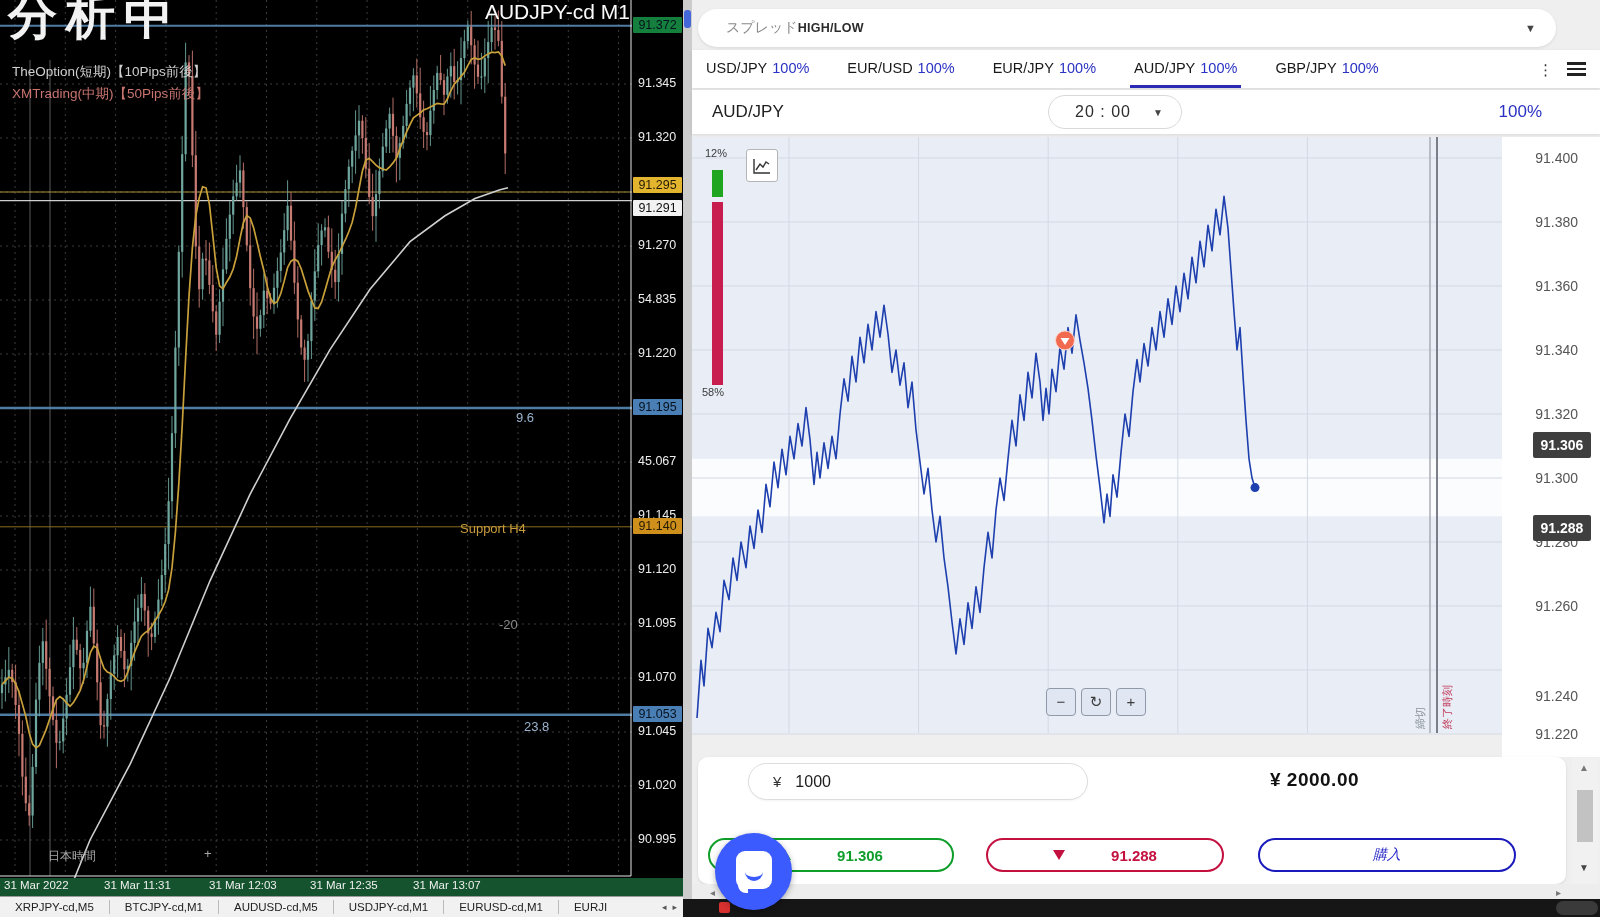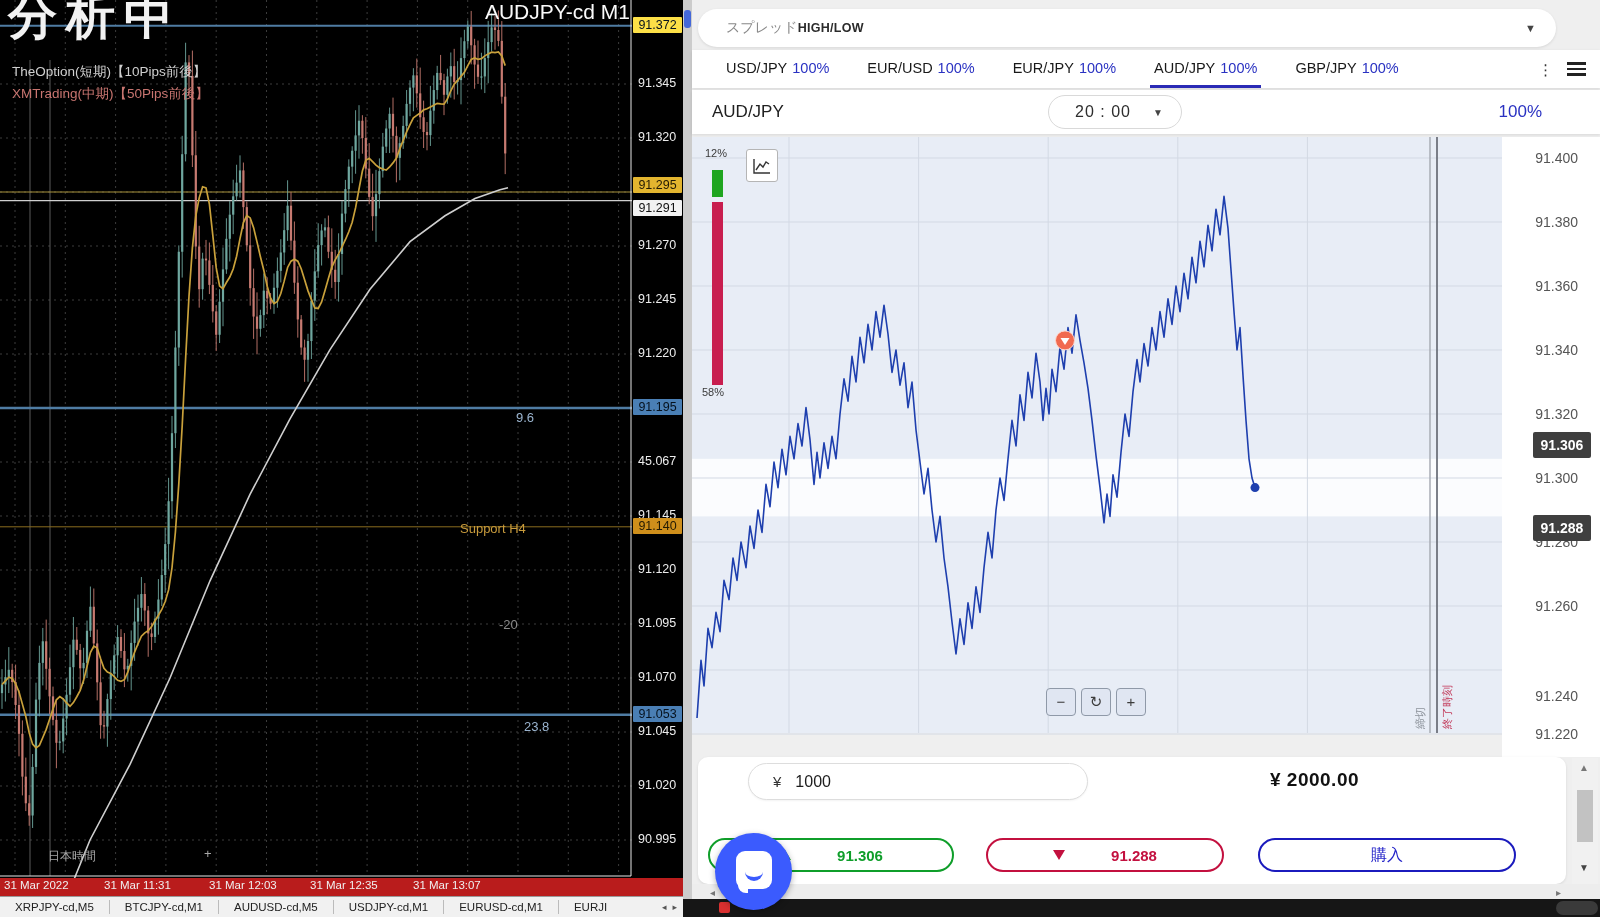--- a/index.html
+++ b/index.html
@@ -11,41 +11,41 @@
   .left-panel{left:0;top:0;width:683px;height:917px;background:#000;}
   .lp-chart{left:0;top:0;}
   .watermark{left:8px;top:-16px;font-size:49px;font-weight:700;color:#f2f2f2;letter-spacing:9px;white-space:nowrap;}
   .lp-title{right:53px;top:0px;font-size:21px;color:#fafafa;font-weight:500;white-space:nowrap;}
   .lp-note1{left:12px;top:63px;font-size:13.5px;color:#cfcfcf;white-space:nowrap;}
   .lp-note2{left:12px;top:85px;font-size:13.5px;color:#c87570;white-space:nowrap;}
   .lp-gutter{left:632px;top:0;width:51px;height:878px;background:#000;}
   .lp-tick{position:absolute;left:6px;font-size:12.5px;color:#ececec;white-space:nowrap;}
   .lp-badge{position:absolute;left:1px;width:49px;text-align:center;font-size:12.5px;padding:1px 0;border-radius:1px;white-space:nowrap;}
   .lp-float{position:absolute;font-size:13px;white-space:nowrap;}
-  .lp-dates{left:0;top:878px;width:683px;height:18px;background:#b91c1c;}
+  .lp-dates{left:0;top:878px;width:683px;height:18px;background:#14532d;}
   .lp-date{position:absolute;top:1px;font-size:11.5px;color:#f0f0f0;white-space:nowrap;}
   .lp-tz{left:48px;top:848px;font-size:12px;color:#a8a8a8;}
   .lp-plus{left:204px;top:846px;font-size:13px;color:#a8a8a8;}
   .lp-tabs{left:0;top:896px;width:683px;height:21px;background:#f1f1f1;border-top:1px solid #9a9a9a;display:flex;align-items:center;}
   .lp-tab{font-size:11.5px;color:#222;padding:0 15px;white-space:nowrap;}
   .lp-tab-sep{width:1px;height:14px;background:#bbb;}
   .lp-tab-arrows{margin-left:auto;display:flex;gap:6px;padding-right:6px;font-size:9px;color:#555;}
 
   
   .divider{left:683px;top:0;width:9px;height:917px;background:#cccccc;}
   .divider-chip{left:684px;top:10px;width:7px;height:18px;background:#4468d9;border-radius:3px;}
 
   
   .right-panel{left:692px;top:0;width:908px;height:917px;background:#efefef;}
   .card{background:#fff;box-shadow:0 1px 3px rgba(0,0,0,.10);}
   .spread-card{left:698px;top:9px;width:858px;height:38px;border-radius:19px;display:flex;align-items:center;padding:0 20px 0 28px;}
   .spread-prefix{font-size:14px;color:#8a8a8a;}
   .spread-label{font-size:12.5px;color:#2b2b2b;font-weight:700;letter-spacing:.3px;}
   .spread-caret{margin-left:auto;font-size:11px;color:#444;}
-  .tabs-card{left:692px;top:50px;width:908px;height:38px;display:flex;align-items:stretch;padding-left:30px;}
+  .tabs-card{left:692px;top:50px;width:908px;height:38px;display:flex;align-items:stretch;padding-left:10px;}
   .ro-tab{display:flex;align-items:center;gap:5px;padding:0 4px;margin-right:30px;border-bottom:3px solid transparent;cursor:pointer;}
   .ro-tab .pair{font-size:14.5px;color:#191919;}
   .ro-tab .pct{font-size:14.5px;color:#2a32c2;}
   .ro-tab.active{border-bottom-color:#2a2ab5;}
   .tab-icons{margin-left:auto;display:flex;align-items:center;gap:14px;padding-right:14px;}
   .kebab{font-size:15px;color:#333;letter-spacing:0;line-height:5px;}
   .hamburger span{display:block;width:19px;height:2.6px;background:#222;margin:3px 0;}
   .asset-row{left:692px;top:90px;width:908px;height:44px;background:#fff;display:flex;align-items:center;}
   .asset-pair{font-size:17px;color:#202020;margin-left:20px;}
   .time-pill{position:absolute;left:356px;top:5px;width:134px;height:34px;border:1px solid #d9d9d9;border-radius:17px;display:flex;align-items:center;background:#fff;}
@@ -69,21 +69,21 @@
   .amt-cur{font-size:15px;color:#333;margin-left:24px;}
   .amt-val{font-size:16px;color:#1d1d1d;margin-left:14px;}
   .payout-text{left:1270px;top:769px;font-size:19px;font-weight:700;color:#111;letter-spacing:.5px;}
   .pill-btn{position:absolute;top:838px;height:34px;border-radius:17px;background:#fff;display:flex;align-items:center;justify-content:center;gap:46px;}
   .btn-high{left:708px;width:246px;border:2px solid #0f9e2a;color:#0f9e2a;}
   .btn-low{left:986px;width:238px;border:2px solid #c3103f;color:#c3103f;}
   .btn-buy{left:1258px;width:258px;border:2px solid #1b1bbd;color:#2222c8;}
   .pill-btn .price{font-size:15px;font-weight:700;}
   .tri-up{width:0;height:0;border-left:6px solid transparent;border-right:6px solid transparent;border-bottom:10px solid #0f9e2a;}
   .tri-down{width:0;height:0;border-left:6px solid transparent;border-right:6px solid transparent;border-top:10px solid #c3103f;}
-  .buy-label{font-size:16px;}
+  .buy-label{font-size:14px;font-style:italic;}
 
   .vscroll{left:1572px;top:758px;width:26px;height:126px;background:#f1f1f1;}
   .vthumb{left:1577px;top:790px;width:16px;height:52px;background:#c2c2c2;}
   .scroll-arrow{position:absolute;font-size:10px;color:#777;}
   .hscroll{left:692px;top:884px;width:908px;height:15px;background:#ededed;}
   .taskbar{left:683px;top:899px;width:917px;height:18px;background:#161616;}
   .task-red{left:719px;top:902px;width:11px;height:11px;background:#d93030;border-radius:2px;}
   .task-pill{left:1556px;top:901px;width:42px;height:14px;background:#3a3a3a;border-radius:7px;}
 
   .chat-btn{left:715px;top:833px;width:77px;height:77px;background:#3b5bfe;border-radius:50%;box-shadow:0 2px 6px rgba(0,0,0,.3);}
@@ -444,31 +444,31 @@
     <div id="lp-floats">
         <div class="abs lp-float" style="left: 516px; top: 410px; color: rgb(154, 180, 207);">9.6</div>
         <div class="abs lp-float" style="left: 460px; top: 521px; color: rgb(200, 155, 60);">Support H4</div>
         <div class="abs lp-float" style="left: 499px; top: 617px; color: rgb(138, 138, 138);">-20</div>
         <div class="abs lp-float" style="left: 524px; top: 719px; color: rgb(154, 180, 207);">23.8</div>
       </div>
     <div class="abs lp-gutter" id="lp-gutter">
         <div class="lp-tick" style="top: 76px;">91.345</div>
         <div class="lp-tick" style="top: 130px;">91.320</div>
         <div class="lp-tick" style="top: 238px;">91.270</div>
-        <div class="lp-tick" style="top: 292px;">91.245</div>
+        <div class="lp-tick" style="top: 292px;">54.835</div>
         <div class="lp-tick" style="top: 346px;">91.220</div>
         <div class="lp-tick" style="top: 454px;">45.067</div>
         <div class="lp-tick" style="top: 508px;">91.145</div>
         <div class="lp-tick" style="top: 562px;">91.120</div>
         <div class="lp-tick" style="top: 616px;">91.095</div>
         <div class="lp-tick" style="top: 670px;">91.070</div>
         <div class="lp-tick" style="top: 724px;">91.045</div>
         <div class="lp-tick" style="top: 778px;">91.020</div>
         <div class="lp-tick" style="top: 832px;">90.995</div>
-        <div class="lp-badge" style="top: 16.68px; background: #fde047; color: rgb(6, 18, 30);">91.372</div>
+        <div class="lp-badge" style="top: 16.68px; background: #15803d; color: rgb(6, 18, 30);">91.372</div>
         <div class="lp-badge" style="top: 177px; background: rgb(227, 181, 47); color: rgb(34, 26, 4);">91.295</div>
         <div class="lp-badge" style="top: 199.64px; background: rgb(242, 242, 242); color: rgb(17, 17, 17);">91.291</div>
         <div class="lp-badge" style="top: 399px; background: rgb(74, 127, 181); color: rgb(6, 18, 30);">91.195</div>
         <div class="lp-badge" style="top: 517.8px; background: rgb(207, 143, 27); color: rgb(34, 26, 4);">91.140</div>
         <div class="lp-badge" style="top: 705.72px; background: rgb(74, 127, 181); color: rgb(6, 18, 30);">91.053</div>
       </div>
     <div class="abs lp-tz">日本時間</div>
     <div class="abs lp-plus">+</div>
     <div class="abs lp-dates" id="lp-dates">
         <div class="lp-date" style="left: 4px;">31 Mar 2022</div>

